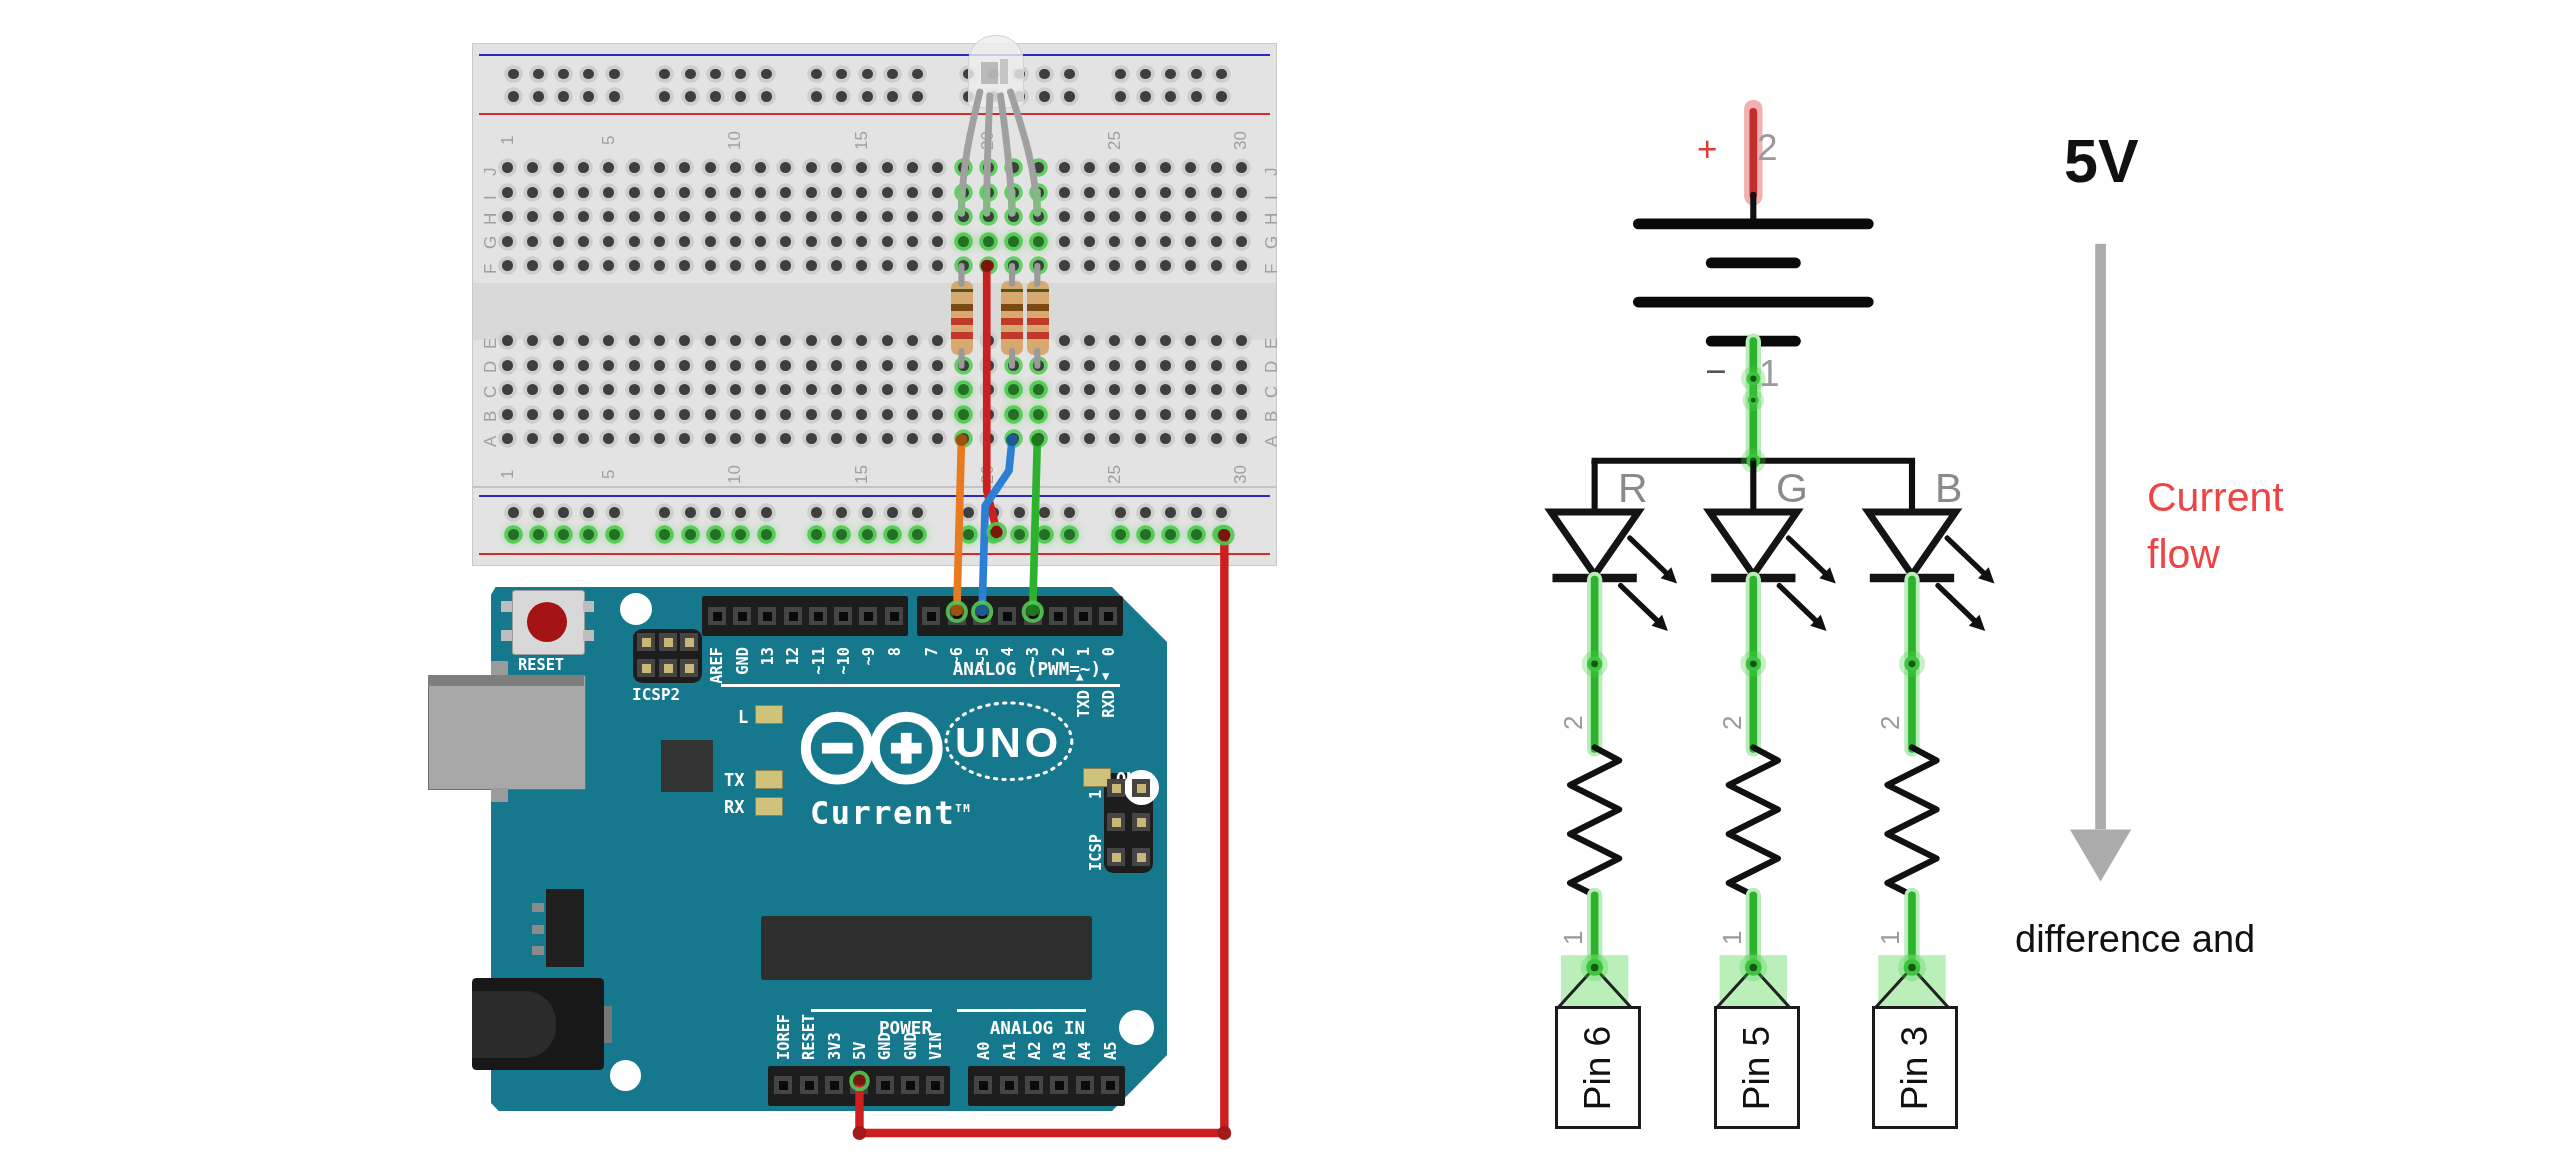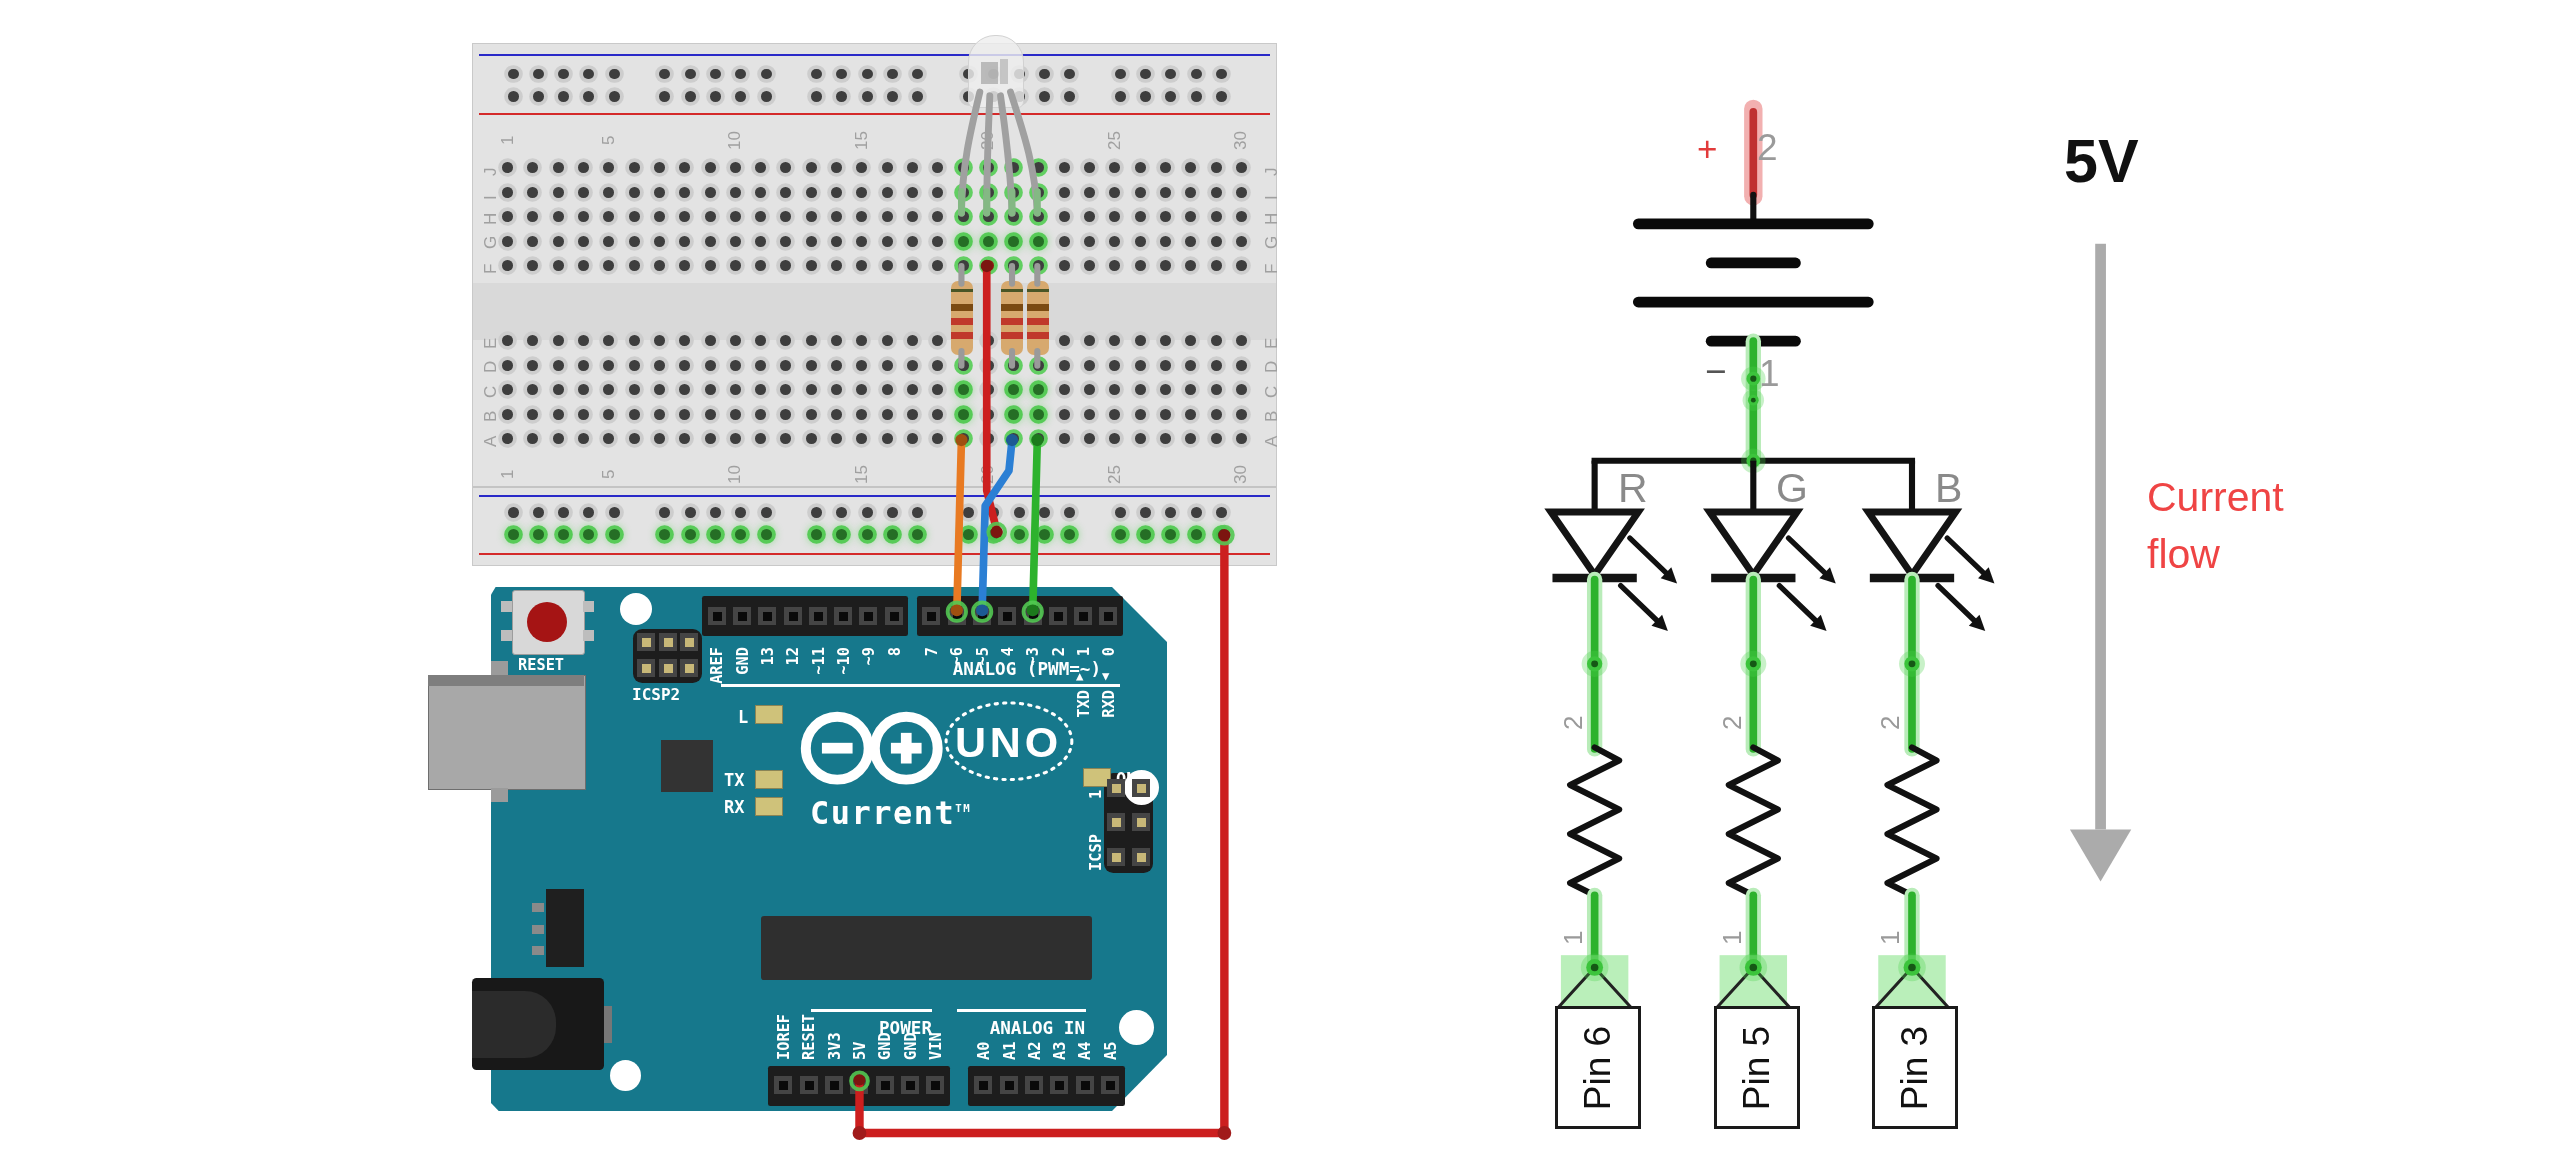--- a/index.html
+++ b/index.html
@@ -747,20 +747,21 @@
       <div class="sch-txt rot" style="left: 1875px; top: 730px; font-size: 26px; color: rgb(154, 154, 154);">2</div>
       <div class="sch-txt rot" style="left: 1875px; top: 945px; font-size: 26px; color: rgb(154, 154, 154);">1</div>
     </div>
 
   <div id="supply5v" class="sch-txt">5V</div>
   <div id="currentflow" class="sch-txt">
     <div>Current</div>
     <div>flow</div>
   </div>
   <div id="note" class="sch-txt">
+    <div>difference and</div>
   </div>
   <div id="tags" class="abs" style="left:0;top:0;">
       <div class="tag" style="left: 1555px; top: 1006px;">
         <span>Pin 6</span>
       </div>
       <div class="tag" style="left: 1714px; top: 1006px;">
         <span>Pin 5</span>
       </div>
       <div class="tag" style="left: 1872px; top: 1006px;">
         <span>Pin 3</span>

